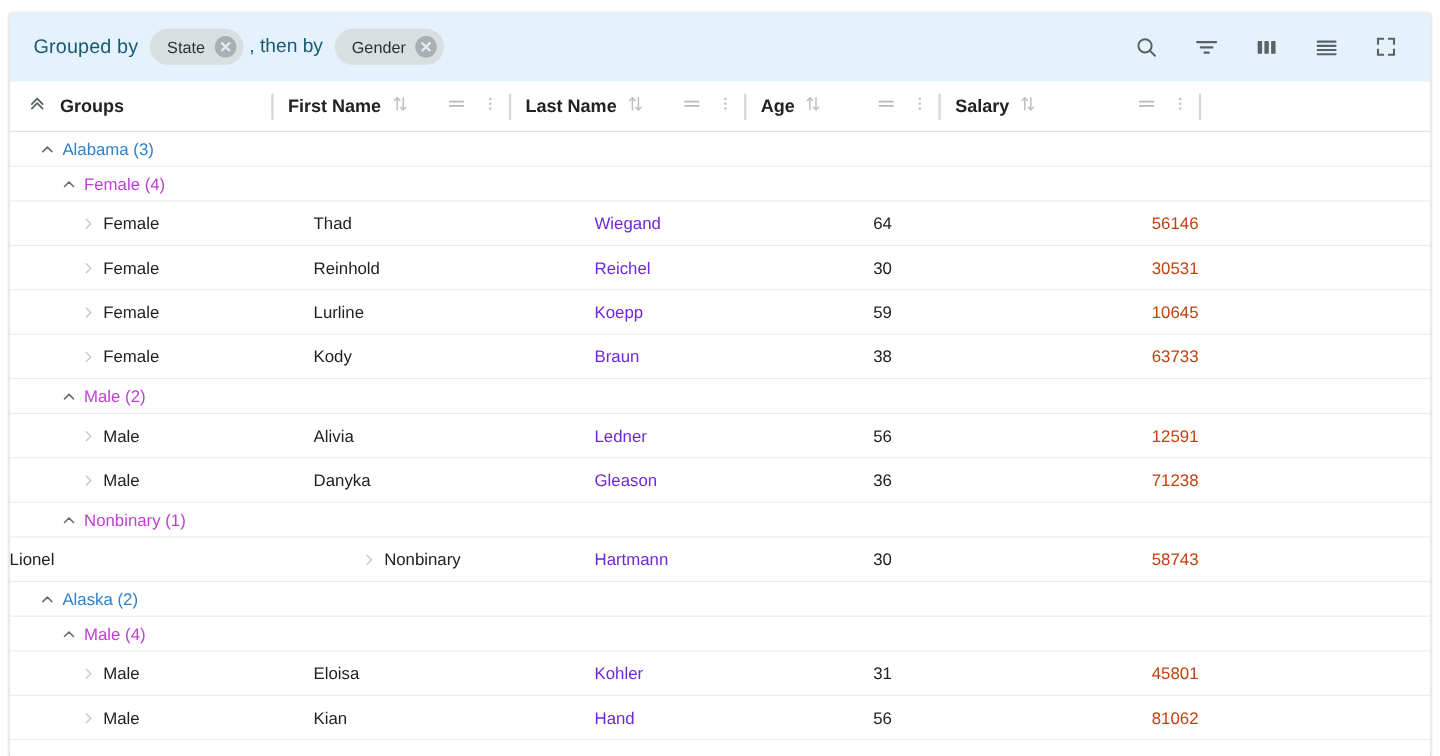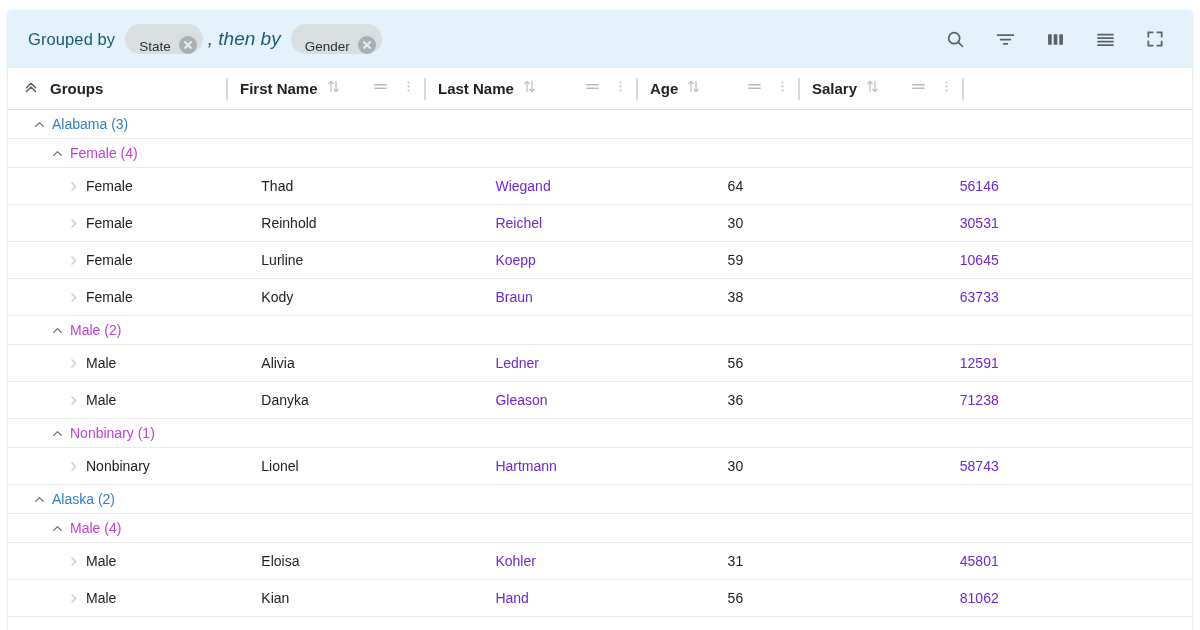--- a/index.html
+++ b/index.html
@@ -41,21 +41,21 @@
     min-width: 0;
   }
   .grouped-by-label {
     color: #1b5a74;
     font-size: 16.5px;
     letter-spacing: .1px;
     white-space: nowrap;
   }
   .chip {
     display: inline-flex;
-    align-items: flex-end;
+    align-items: center;
     height: 30px;
     background: #d9dee1;
     border-radius: 15px;
     padding: 0 6px 0 14px;
     margin: 0 2px 0 10px;
     white-space: nowrap;
   }
   .chip-label {
     font-size: 13.5px;
     color: #2b3034;
@@ -75,24 +75,23 @@
     left: 4px;
     top: 8.2px;
     width: 10px;
     height: 1.8px;
     background: #e8ecee;
   }
   .chip-x::before { transform: rotate(45deg); }
   .chip-x::after  { transform: rotate(-45deg); }
   .then-by {
     color: #1b5a74;
-    font-size: 19px;
+    font-size: 16px;
     margin-left: 3px;
     white-space: nowrap;
-    font-style: italic;
   }
 
   .banner-tools {
     display: flex;
     align-items: center;
     gap: 16px;
     padding-right: 6px;
     flex: 0 0 auto;
   }
   .tool-btn {
@@ -144,23 +143,23 @@
   .hspacer { flex: 1 1 auto; }
   .eq-ic { margin-right: 12px; cursor: pointer; }
   .dots-ic { margin-right: 8px; cursor: pointer; }
 
   .hcell-groups {
     width: 218px;
     padding-left: 14px;
   }
   .hcell-groups .chev2 { margin-right: 10px; }
   .hcell-first { width: 198px; }
-  .hcell-last  { width: 212px; }
+  .hcell-last  { width: 196px; }
   .hcell-age   { width: 162px; }
-  .hcell-sal   { width: 164px; }
+  .hcell-sal   { width: 217px; }
   .hcell-end   { flex: 1 1 auto; }
 
   
   .grid-body {
     height: 522px;
     overflow: hidden;
     background: #fff;
   }
   .row {
     display: flex;
@@ -178,21 +177,21 @@
     display: flex;
     align-items: center;
     height: 100%;
     overflow: hidden;
     white-space: nowrap;
   }
   .c-groups { width: 218px; }
   .c-first  { width: 198px; font-size: 14px; color: #212121; }
   .c-last   { width: 196px; font-size: 14px; color: #6d28d9; }
   .c-age    { width: 196px; font-size: 14px; color: #212121; }
-  .c-sal    { width: 196px; font-size: 14px; color: #6d28d9; }
+  .c-sal    { width: 196px; font-size: 14px; color: #c2410c; }
   .c-end    { flex: 1 1 auto; }
 
   .gtext-l1 {
     color: #3080c6;
     font-size: 14px;
   }
   .gtext-l2 {
     color: #bf3fd4;
     font-size: 14px;
   }
@@ -555,30 +554,30 @@
           </span>
           <span class="gtext-l2">Nonbinary (1)</span>
         </div>
         <div class="cell c-first"></div>
         <div class="cell c-last"></div>
         <div class="cell c-age"></div>
         <div class="cell c-sal"></div>
         <div class="cell c-end"></div>
       </div>
       <div class="row data-row">
+        <div class="cell c-first">Lionel</div>
         <div class="cell c-groups">
           <span class="indent-3"></span>
           <span class="chev-box">
             <svg width="13" height="13" viewBox="0 0 24 24" fill="none" stroke="#c9c9c9" stroke-width="2.2" stroke-linecap="round" stroke-linejoin="round">
               <polyline points="9,5 16,12 9,19"></polyline>
             </svg>
           </span>
           <span class="dtext">Nonbinary</span>
         </div>
-        <div class="cell c-first">Lionel</div>
         <div class="cell c-last">Hartmann</div>
         <div class="cell c-age">30</div>
         <div class="cell c-sal">58743</div>
         <div class="cell c-end"></div>
       </div>
       <div class="row group-l1">
         <div class="cell c-groups">
           <span class="indent-1"></span>
           <span class="chev-box">
             <svg width="15" height="15" viewBox="0 0 24 24" fill="none" stroke="#6b6b6b" stroke-width="2.1" stroke-linecap="round" stroke-linejoin="round">

